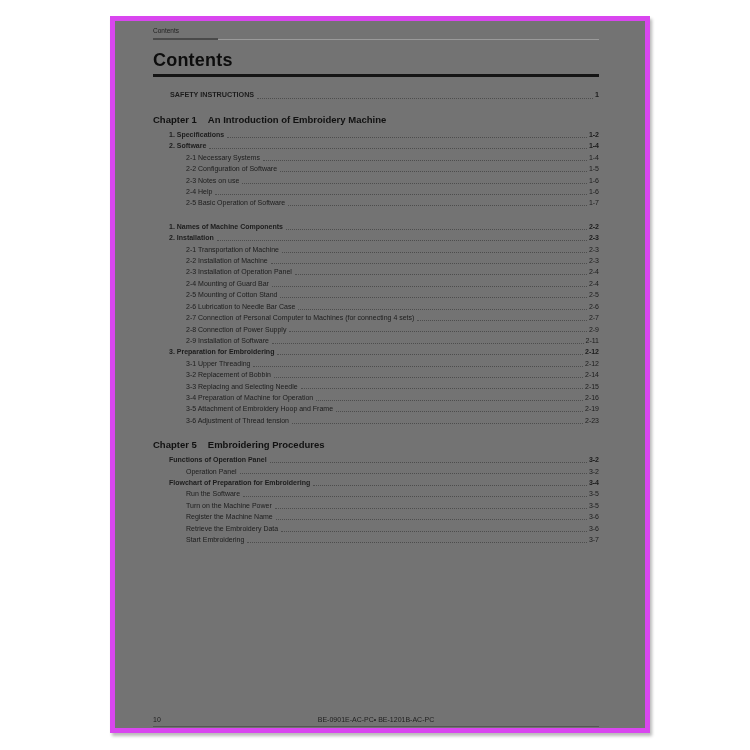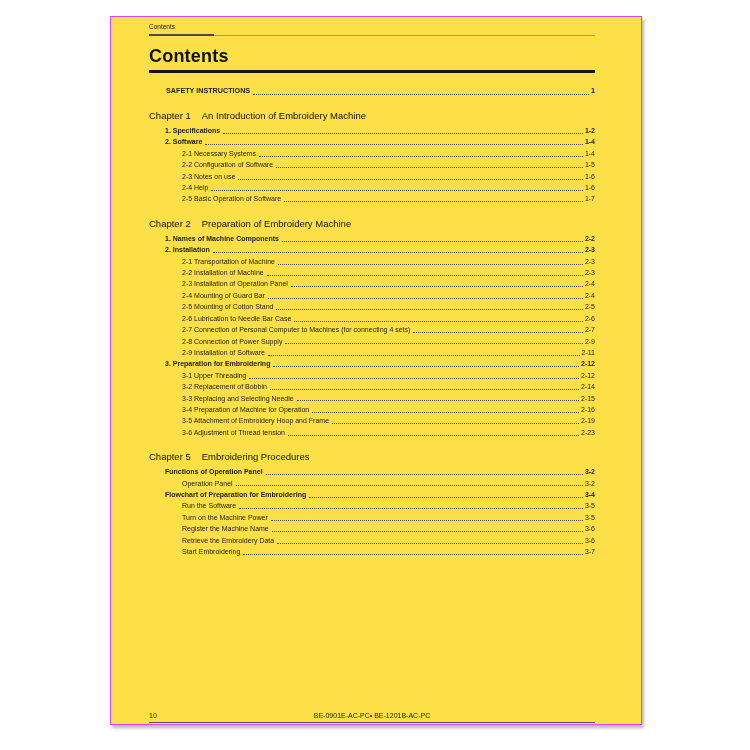--- a/index.html
+++ b/index.html
@@ -6,22 +6,22 @@
   body {
     width: 750px; height: 750px;
     background: #ffffff;
     font-family: "Liberation Sans", sans-serif;
     position: relative;
     overflow: hidden;
   }
   .page {
     position: absolute; left: 110px; top: 16px;
     width: 530px; height: 707px;
-    background: #fde047;
-    border: 1px solid #d946ef;
+    background: #737373;
+    border: 5px solid #d946ef;
     box-shadow: 2px 3px 3px rgba(0,0,0,0.28);
   }
   .inner { position: absolute; top: 0; left: 38px; right: 46px; }
 
   .running-head { padding-top: 6px; font-size: 6.5px; line-height: 8px; color: #222; }
   .hdr-rule { margin-top: 1px; height: 3px; border-bottom: 1px solid #9a9a9a; position: relative; }
   .hdr-rule .dark { position: absolute; left: 0; bottom: -1px; width: 65px; height: 2px; background: #4a4a4a; }
 
   .doc-title {
     margin: 10px 0 0 0; font-size: 18px; line-height: 20px;
@@ -38,21 +38,21 @@
   .leader {
     flex: 1; align-self: flex-end;
     margin: 0 2px 2.5px 3px;
     border-bottom: 1px dotted #4d4d4d;
     min-width: 10px;
   }
   .lvl1 { padding-left: 16px; font-weight: bold; }
   .lvl2 { padding-left: 33px; }
 
   .chapter { margin-top: 12px; }
-  .chapter-heading { font-size: 9.5px; font-weight: normal; color: #111; line-height: 13px; margin-bottom: 3px; }
+  .chapter-heading { font-size: 9.5px; font-weight: bold; color: #111; line-height: 13px; margin-bottom: 3px; }
   .chapter-label { display: inline-block; margin-right: 11px; }
 
   .footer {
     position: absolute; left: 38px; right: 46px; bottom: 1px;
     display: flex; align-items: flex-end;
     border-bottom: 1.5px solid #555;
     padding-bottom: 2px;
     font-size: 7px; line-height: 9px; color: #222;
   }
   .fp { width: 70px; }
@@ -113,21 +113,20 @@
             <span class="leader"></span>
             <span class="rp">1-6</span>
           </div>
           <div class="row lvl2">
             <span class="rt">2-5 Basic Operation of Software</span>
             <span class="leader"></span>
             <span class="rp">1-7</span>
           </div>
         </section>
         <section class="chapter">
-          <div class="chapter-heading"><span class="chapter-label">Chapter 2</span><span class="chapter-title">Preparation of Embroidery Machine</span></div>
           <div class="row lvl1">
             <span class="rt">1. Names of Machine Components</span>
             <span class="leader"></span>
             <span class="rp">2-2</span>
           </div>
           <div class="row lvl1">
             <span class="rt">2. Installation</span>
             <span class="leader"></span>
             <span class="rp">2-3</span>
           </div>

